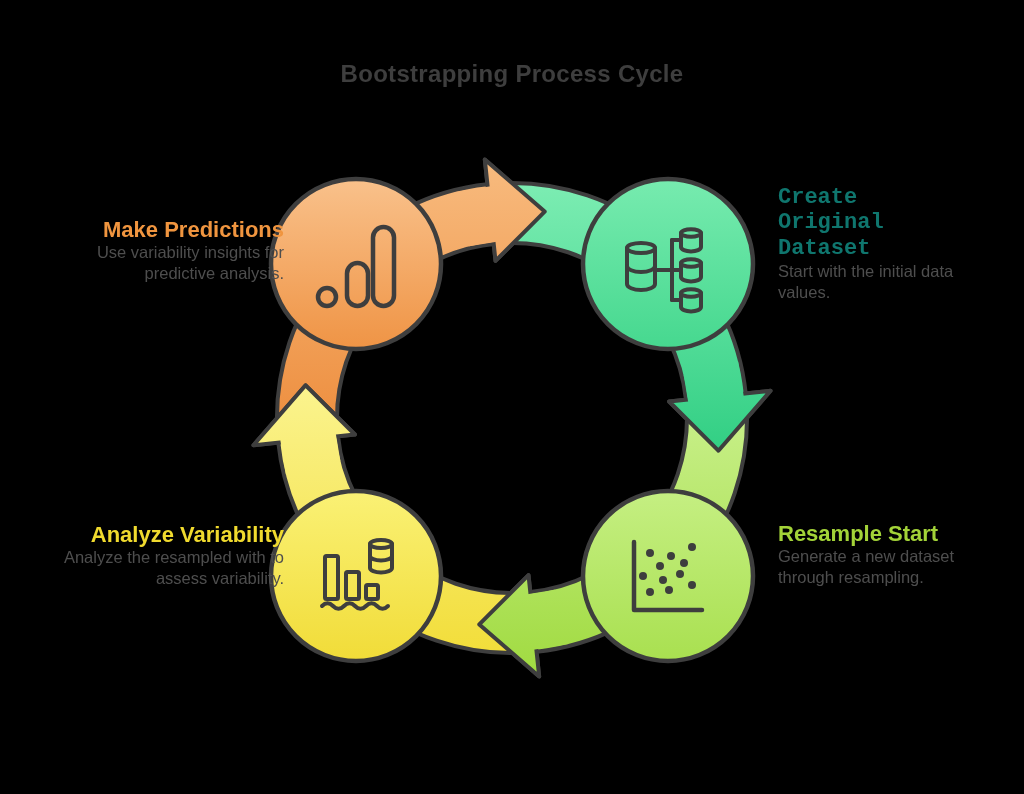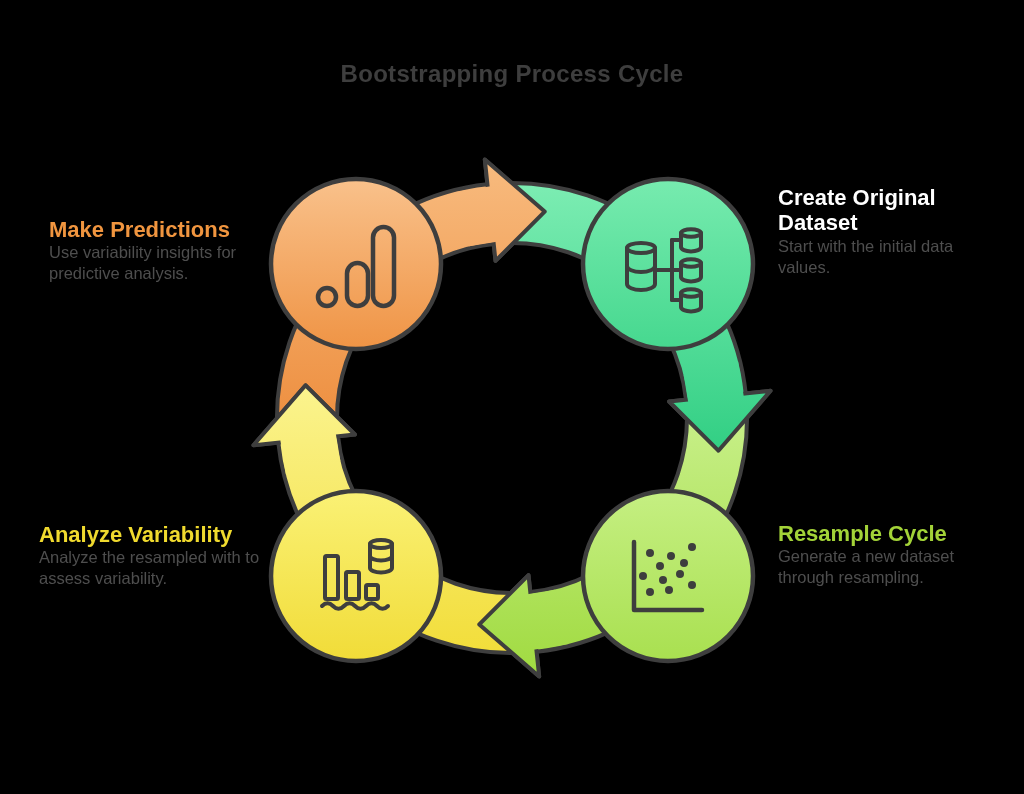--- a/index.html
+++ b/index.html
@@ -10,24 +10,24 @@
   }
   .diagram-title{
     position:absolute;top:60px;left:0;width:1024px;text-align:center;
     font-size:24px;font-weight:600;color:#3E3E3E;letter-spacing:.3px;
   }
   .cycle-svg{position:absolute;left:0;top:0;}
   .step-block{position:absolute;}
   .step-title{font-size:22px;font-weight:700;line-height:1.15;white-space:nowrap;}
   .step-title.wrap{white-space:normal;}
   .step-desc{font-size:16.5px;line-height:21px;color:#4E4E4E;font-weight:500;}
-  .align-right{}
+  .align-right{text-align:right;}
   .align-left{text-align:left;}
   .c-orange{color:#F0953F;}
-  .c-green{color:#ffffff;}
+  .c-green{color:#0f766e;font-family:Liberation Mono, monospace;}
   .c-lime{color:#A3D338;}
   .c-yellow{color:#F0DA2E;}
 </style>
 </head>
 <body>
 
 <div class="stage">
 
   <div class="diagram-title">Bootstrapping Process Cycle</div>
 
@@ -149,21 +149,21 @@
     <div class="step-title c-orange">Make Predictions</div>
     <div class="step-desc">Use variability insights for predictive analysis.</div>
   </div>
 
   <div class="step-block align-left" style="top:185px; left:778px; width:215px;">
     <div class="step-title wrap c-green" style="width:180px;">Create Original Dataset</div>
     <div class="step-desc">Start with the initial data values.</div>
   </div>
 
   <div class="step-block align-left" style="top:521px; left:778px; width:215px;">
-    <div class="step-title c-lime">Resample Cycle</div>
+    <div class="step-title c-lime">Resample Start</div>
     <div class="step-desc">Generate a new dataset through resampling.</div>
   </div>
 
   <div class="step-block align-right" style="top:522px; right:776px; width:245px;">
     <div class="step-title c-yellow">Analyze Variability</div>
     <div class="step-desc">Analyze the resampled with to assess variability.</div>
   </div>
 
 </div>
 

